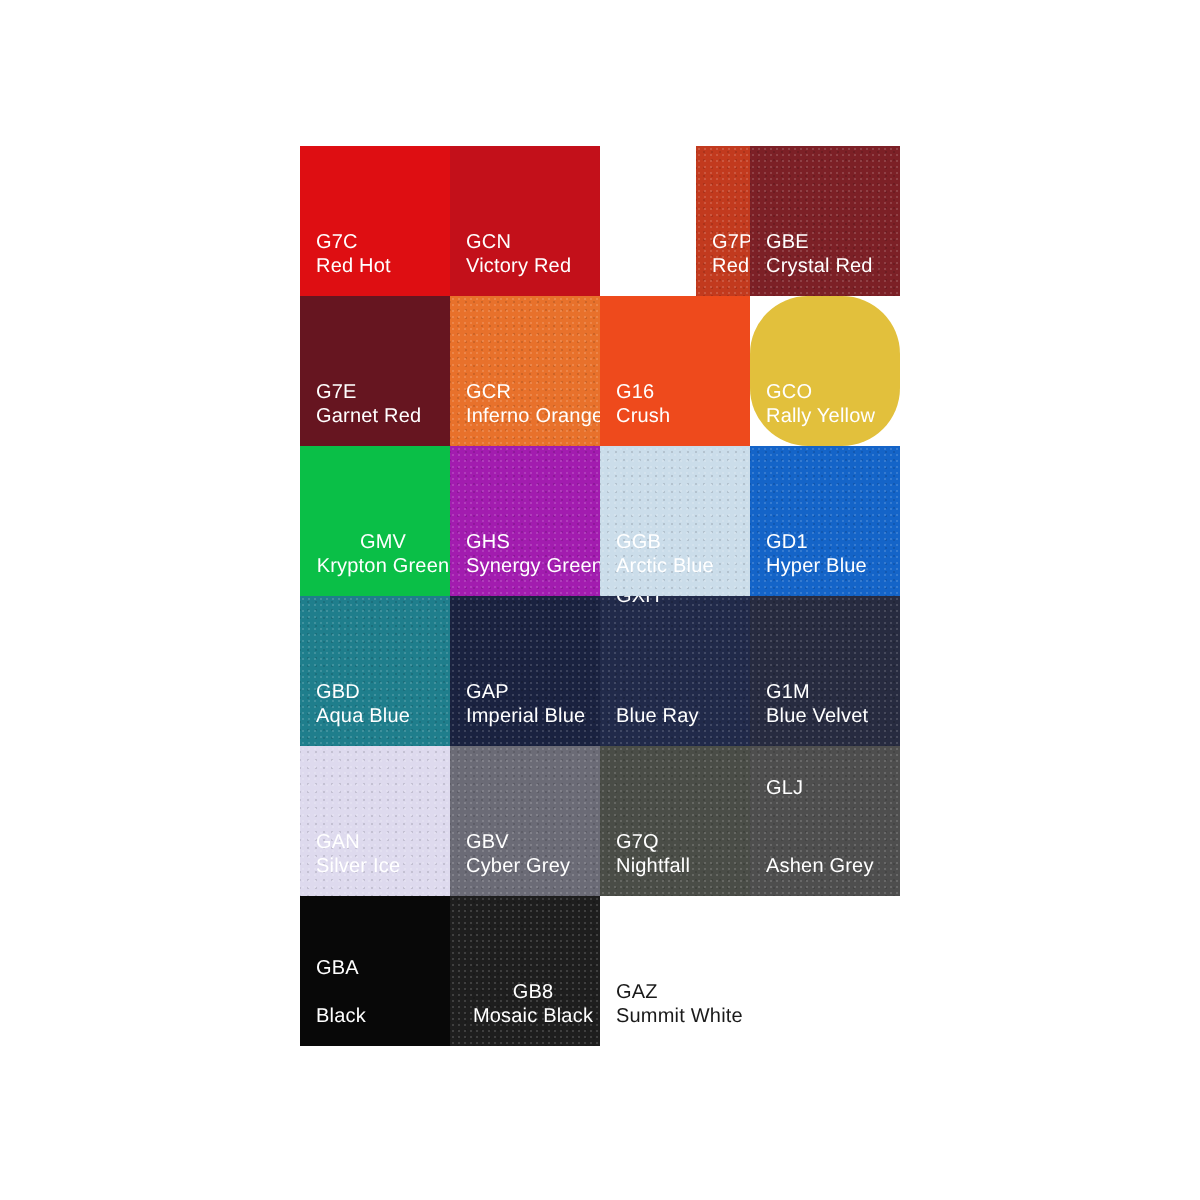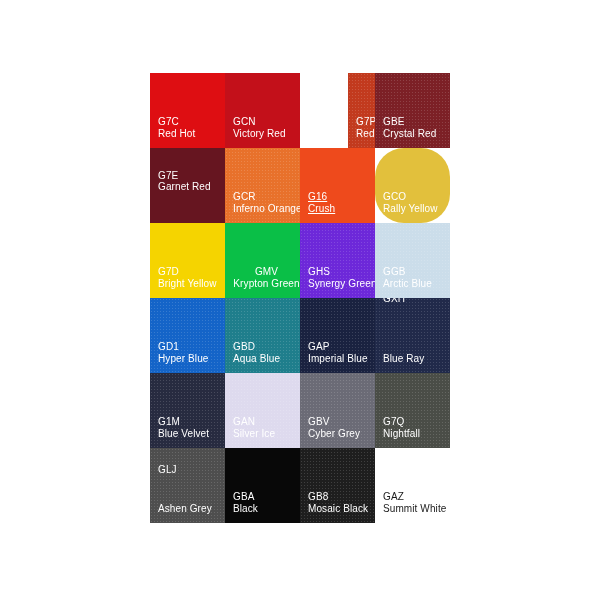--- a/index.html
+++ b/index.html
@@ -70,45 +70,41 @@
       <span class="swatch-name">Victory Red</span>
     </div>
     <div class="swatch-cell" style="background: rgb(194, 58, 30); color: rgb(255, 255, 255); margin-left: 48px;">
       <span class="swatch-code">G7P</span>
       <span class="swatch-name">Red Rock</span>
     </div>
     <div class="swatch-cell" style="background: rgb(124, 32, 38); color: rgb(255, 255, 255);">
       <span class="swatch-code">GBE</span>
       <span class="swatch-name">Crystal Red</span>
     </div>
-    <div class="swatch-cell no-flake" style="background: rgb(102, 21, 32); color: rgb(255, 255, 255); justify-content: center;">
+    <div class="swatch-cell no-flake" style="background: rgb(102, 21, 32); color: rgb(255, 255, 255);">
       <span class="swatch-code">G7E</span>
       <span class="swatch-name">Garnet Red</span>
     </div>
     <div class="swatch-cell" style="background: rgb(232, 113, 43); color: rgb(255, 255, 255);">
       <span class="swatch-code">GCR</span>
       <span class="swatch-name">Inferno Orange</span>
     </div>
-    <div class="swatch-cell no-flake" style="background: rgb(238, 74, 28); color: rgb(255, 255, 255); text-decoration: underline;">
+    <div class="swatch-cell no-flake" style="background: rgb(238, 74, 28); color: rgb(255, 255, 255);">
       <span class="swatch-code">G16</span>
       <span class="swatch-name">Crush</span>
     </div>
     <div class="swatch-cell no-flake" style="background: rgb(226, 192, 60); color: rgb(255, 255, 255); border-radius: 29px;">
       <span class="swatch-code">GCO</span>
       <span class="swatch-name">Rally Yellow</span>
     </div>
-    <div class="swatch-cell no-flake" style="background: rgb(245, 212, 0); color: rgb(255, 255, 255);">
-      <span class="swatch-code">G7D</span>
-      <span class="swatch-name">Bright Yellow</span>
-    </div>
     <div class="swatch-cell no-flake" style="background: rgb(10, 191, 71); color: rgb(255, 255, 255); align-items: center;">
       <span class="swatch-code">GMV</span>
       <span class="swatch-name">Krypton Green</span>
     </div>
-    <div class="swatch-cell" style="background: #6d28d9; color: rgb(255, 255, 255);">
+    <div class="swatch-cell" style="background: #a21caf; color: rgb(255, 255, 255);">
       <span class="swatch-code">GHS</span>
       <span class="swatch-name">Synergy Green</span>
     </div>
     <div class="swatch-cell" style="background: rgb(203, 221, 234); color: rgb(255, 255, 255);">
       <span class="swatch-code">GGB</span>
       <span class="swatch-name">Arctic Blue</span>
     </div>
     <div class="swatch-cell" style="background: rgb(20, 100, 200); color: rgb(255, 255, 255);">
       <span class="swatch-code">GD1</span>
       <span class="swatch-name">Hyper Blue</span>
@@ -138,25 +134,25 @@
       <span class="swatch-name">Cyber Grey</span>
     </div>
     <div class="swatch-cell" style="background: rgb(74, 77, 71); color: rgb(255, 255, 255);">
       <span class="swatch-code">G7Q</span>
       <span class="swatch-name">Nightfall</span>
     </div>
     <div class="swatch-cell" style="background: rgb(78, 78, 78); color: rgb(255, 255, 255); gap: 27px;">
       <span class="swatch-code">GLJ</span>
       <span class="swatch-name">Ashen Grey</span>
     </div>
-    <div class="swatch-cell no-flake" style="background: rgb(8, 8, 8); color: rgb(255, 255, 255);">
+    <div class="swatch-cell no-flake" style="background: rgb(8, 8, 8); color: rgb(255, 255, 255); gap: 12px;">
       <span class="swatch-code">GBA</span>
       <span class="swatch-name">Black</span>
     </div>
-    <div class="swatch-cell" style="background: rgb(30, 30, 30); color: rgb(255, 255, 255);">
+    <div class="swatch-cell" style="background: rgb(30, 30, 30); color: rgb(255, 255, 255); align-items: center;">
       <span class="swatch-code">GB8</span>
       <span class="swatch-name">Mosaic Black</span>
     </div>
     <div class="swatch-cell no-flake" style="background: rgb(255, 255, 255); color: rgb(26, 26, 26);">
       <span class="swatch-code">GAZ</span>
       <span class="swatch-name">Summit White</span>
     </div>
   </div>
 
 </body></html>

